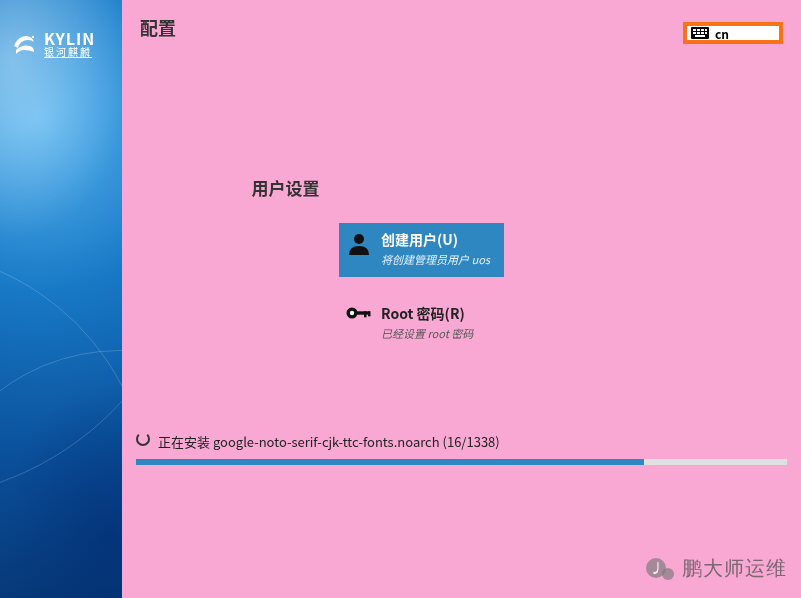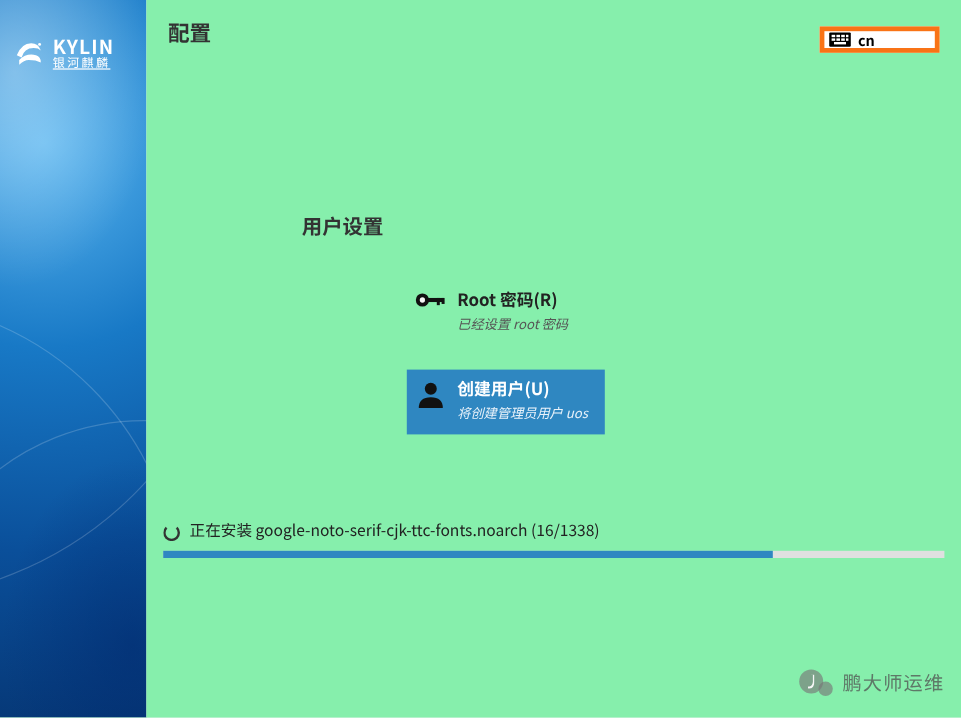--- a/index.html
+++ b/index.html
@@ -37,21 +37,21 @@
       color: #fff;
     }
     .logo-mark svg { display: block; }
     .logo-text { display: flex; flex-direction: column; line-height: 1; }
     .logo-text .en { font-size: 16px; font-weight: 700; letter-spacing: 1px; }
     .logo-text .cn { font-size: 10px; letter-spacing: 2px; margin-top: 1px; text-decoration: underline; }
 
     .main {
       position: absolute; left: 122px; top: 0;
       width: 679px; height: 598px;
-      background: #86efac;
+      background: #f9a8d4;
     }
     .header {
       display: flex; justify-content: space-between;
       padding: 14px 18px 0 18px;
     }
     .page-title { font-size: 18px; font-weight: 600; color: #333; }
     .right-head { text-align: right; }
     .installer-title { font-size: 15px; color: #222; }
     .lang-box {
       display: inline-flex; align-items: center;
@@ -85,42 +85,42 @@
     }
     .lang-code { font-size: 12px; font-weight: 700; color: #000; }
 
     .center-area {
       position: absolute; top: 175px; left: 0; right: 0;
       display: flex; flex-direction: column; align-items: center;
     }
     .section-heading {
       width: 340px; text-align: left;
       font-size: 17px; font-weight: 600; color: #333;
-      margin-bottom: 34px;
+      margin-bottom: 23px;
       margin-left: -80px;
     }
     .spoke {
       width: 165px;
       display: flex; align-items: flex-start;
       padding: 6px 8px 10px 6px;
       gap: 8px;
     }
     .spoke.selected { background: #2f87c1; color: #fff; }
     .spoke .icon-slot { width: 28px; display: flex; justify-content: center; padding-top: 2px; }
     .spoke .labels { display: flex; flex-direction: column; }
     .spoke .title { font-size: 14px; font-weight: 700; color: #222; }
     .spoke.selected .title { color: #fff; }
     .spoke .status { font-size: 11px; font-style: italic; color: #555; margin-top: 2px; }
     .spoke.selected .status { color: #e8f2fa; }
     .spokes-wrap { display: flex; flex-direction: column; gap: 20px; margin-left: -80px; }
 
     .progress-area {
       position: absolute; left: 14px; right: 14px; top: 432px;
     }
-    .progress-line { display: flex; align-items: flex-end; gap: 8px; }
+    .progress-line { display: flex; align-items: flex-start; gap: 8px; }
     .spinner {
       width: 14px; height: 14px;
       border: 2px solid #333;
       border-top-color: transparent;
       border-radius: 50%;
     }
     .progress-text { font-size: 13px; color: #222; }
     .progress-bar {
       margin-top: 8px;
       width: 100%; height: 6px;
@@ -149,21 +149,21 @@
     .wm-icon .big::after{
       content:""; width:6px;height:10px;border:2px solid #f6f6f6;border-width:0 2px 2px 0;
       transform: scaleX(0.7);
       border-radius:0 0 6px 0;
     }
     .wm-icon .small {
       position: absolute; width: 12px; height: 12px;
       background: rgba(120,120,120,0.65);
       border-radius: 50%; right: 0; bottom: 2px;
     }
-    .wm-text { font-size: 16px; letter-spacing: 1px; }
+    .wm-text { font-size: 20px; letter-spacing: 1px; font-family: Liberation Serif, serif; }
   </style>
 </head>
 <body>
 
 <div class="sidebar">
   <div class="curve c1"></div>
   <div class="curve c2"></div>
   <div class="curve c3"></div>
   <div class="logo">
     <span class="logo-mark">
@@ -191,52 +191,52 @@
         <span class="kbd-icon"></span>
         <span class="lang-code">cn</span>
       </div>
     </div>
   </div>
 
   <div class="center-area">
     <div class="section-heading">用户设置</div>
 
     <div class="spokes-wrap">
+      <div class="spoke selected">
+        <span class="icon-slot">
+          <svg width="24" height="24" viewBox="0 0 24 24">
+            <g fill="#111">
+              <circle cx="12" cy="8" r="5"></circle>
+              <path d="M2 24 Q2 15 12 15 Q22 15 22 24 Z"></path>
+            </g>
+          </svg>
+        </span>
+        <span class="labels">
+          <span class="title">创建用户(U)</span>
+          <span class="status">将创建管理员用户 uos</span>
+        </span>
+      </div>
+
       <div class="spoke">
         <span class="icon-slot">
           <svg width="26" height="16" viewBox="0 0 26 16">
             <g fill="#111">
               <circle cx="6" cy="8" r="5.5"></circle>
               <circle cx="6" cy="8" r="2.2" fill="#f6f6f6"></circle>
               <rect x="10" y="6.3" width="14" height="3.4"></rect>
               <rect x="18" y="6.3" width="2.5" height="6"></rect>
               <rect x="22" y="6.3" width="2.5" height="5"></rect>
             </g>
           </svg>
         </span>
         <span class="labels">
           <span class="title">Root 密码(R)</span>
           <span class="status">已经设置 root 密码</span>
         </span>
       </div>
-
-      <div class="spoke selected">
-        <span class="icon-slot">
-          <svg width="24" height="24" viewBox="0 0 24 24">
-            <g fill="#111">
-              <circle cx="12" cy="8" r="5"></circle>
-              <path d="M2 24 Q2 15 12 15 Q22 15 22 24 Z"></path>
-            </g>
-          </svg>
-        </span>
-        <span class="labels">
-          <span class="title">创建用户(U)</span>
-          <span class="status">将创建管理员用户 uos</span>
-        </span>
-      </div>
     </div>
   </div>
 
   <div class="progress-area">
     <div class="progress-line">
       <span class="spinner"></span>
       <span class="progress-text">正在安装 google-noto-serif-cjk-ttc-fonts.noarch (16/1338)</span>
     </div>
     <div class="progress-bar">
       <div class="progress-fill" style="width:78%"></div>

